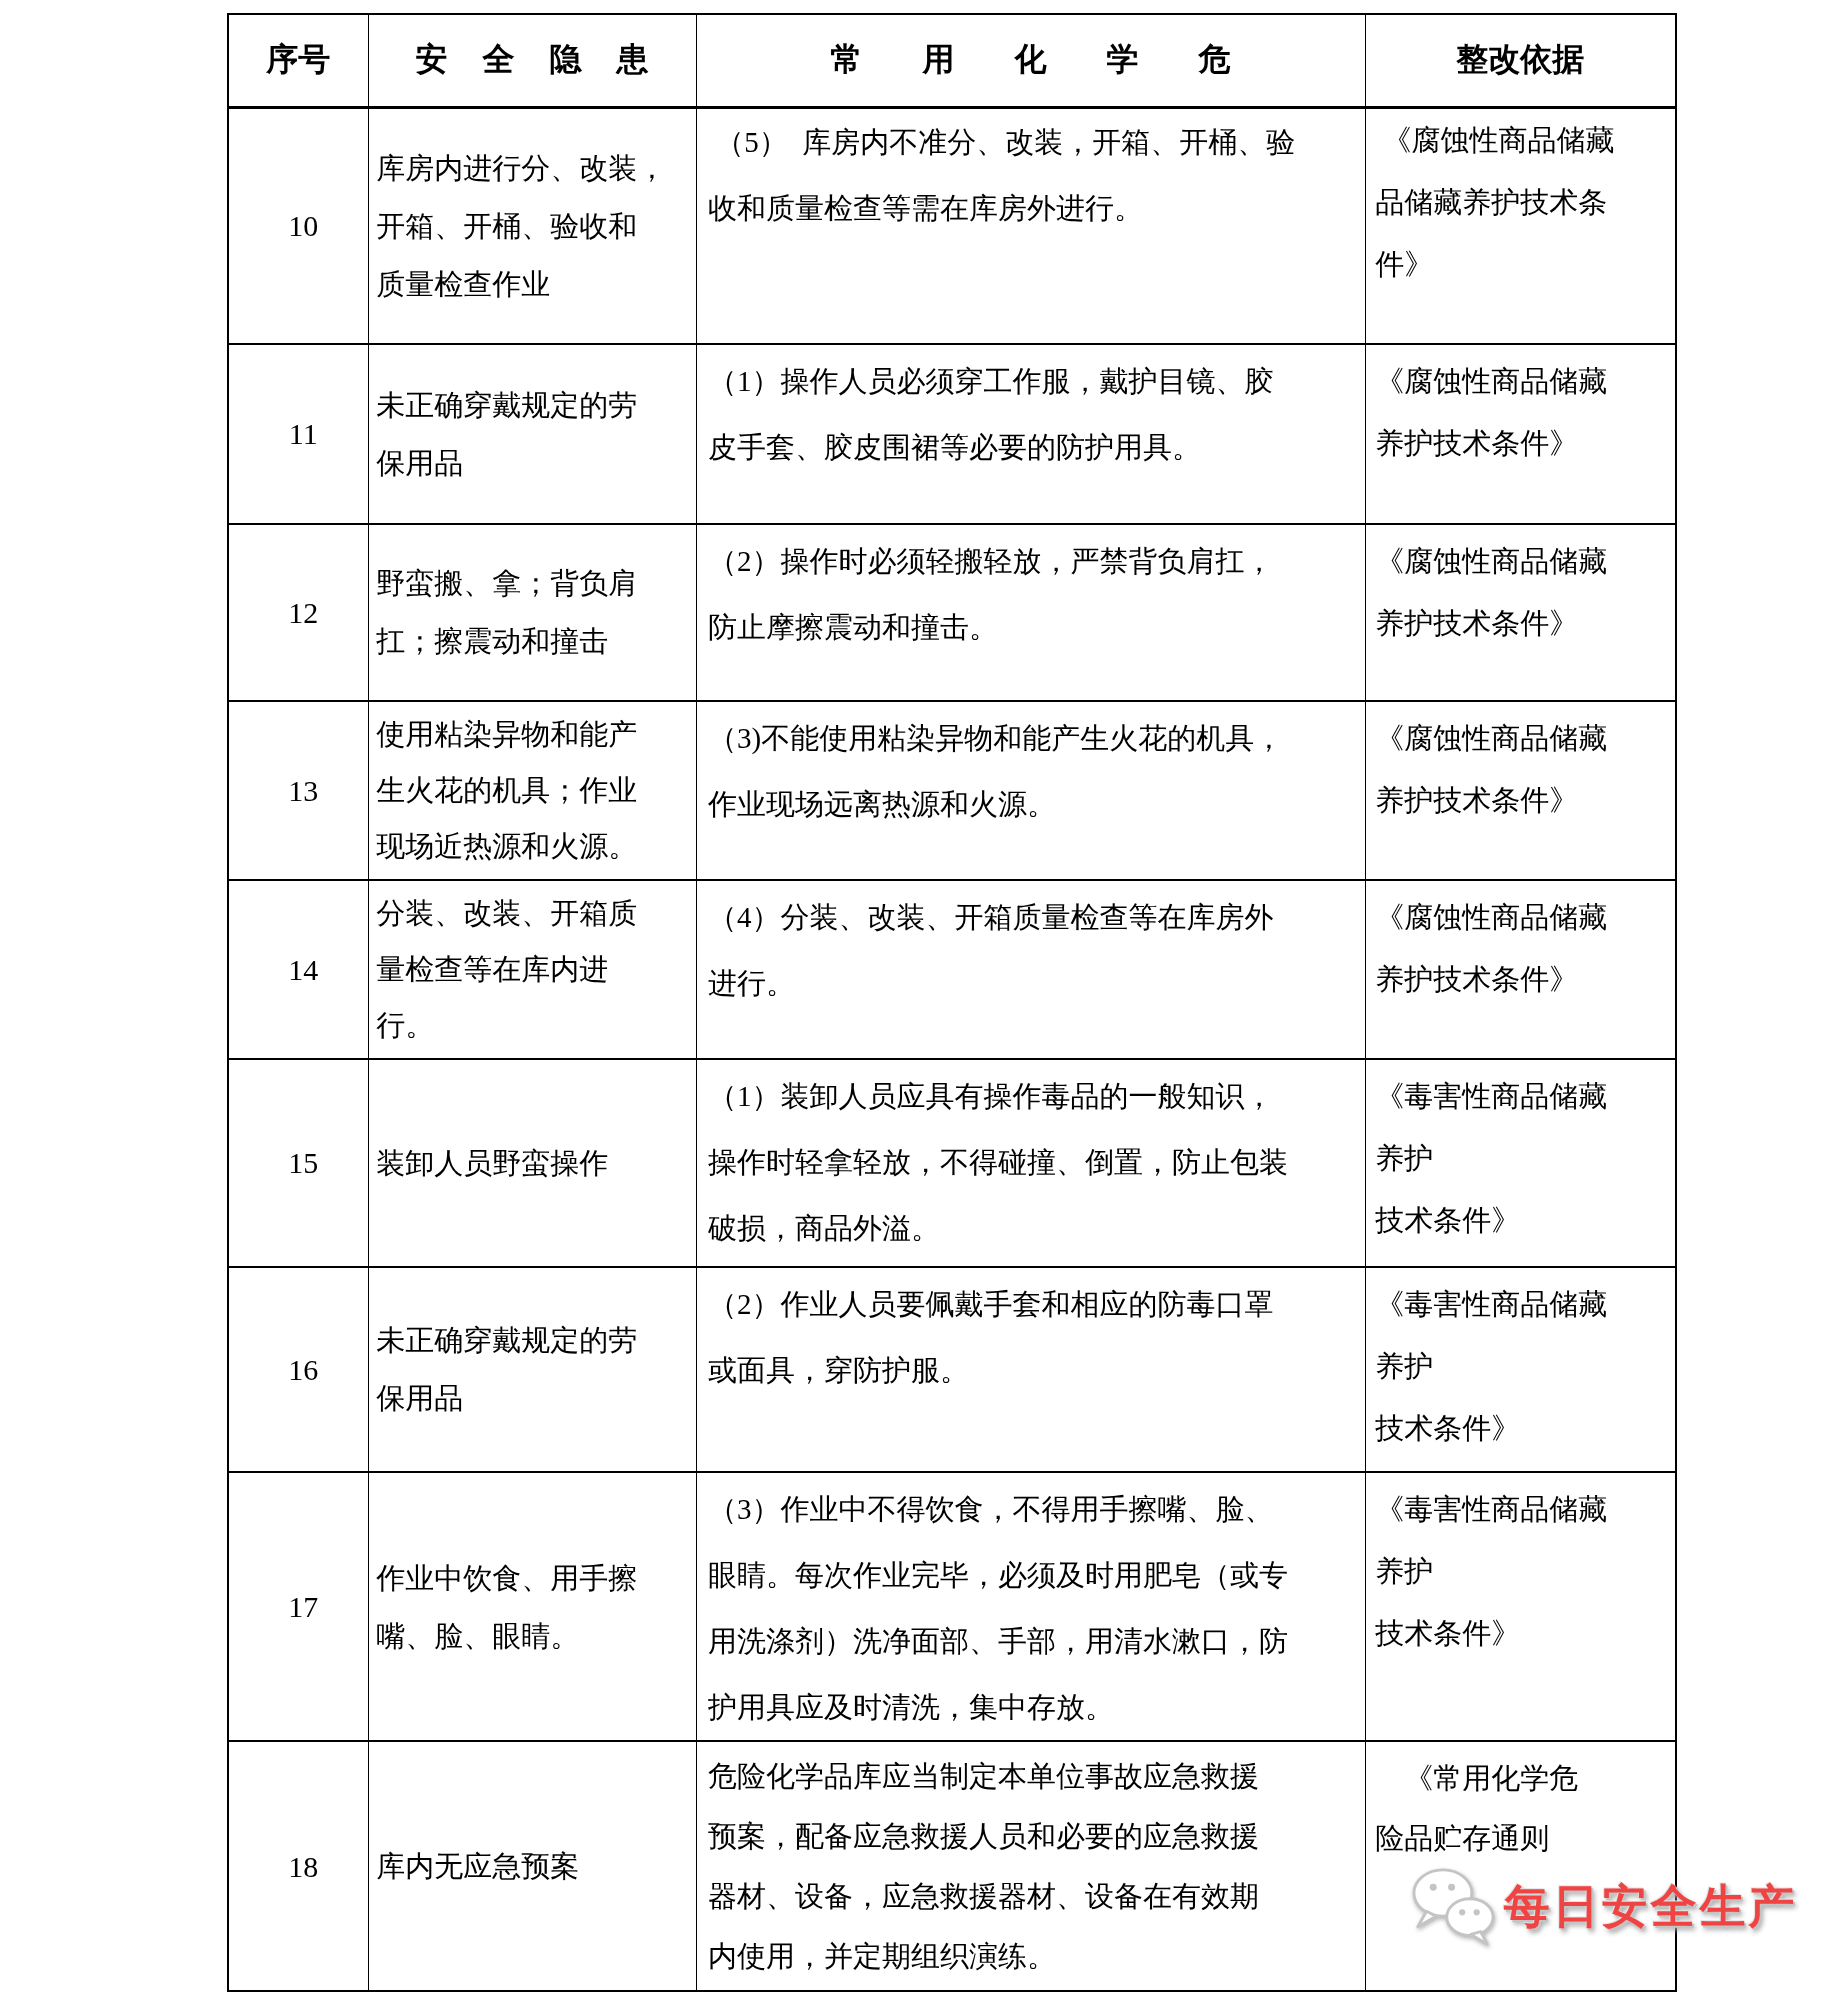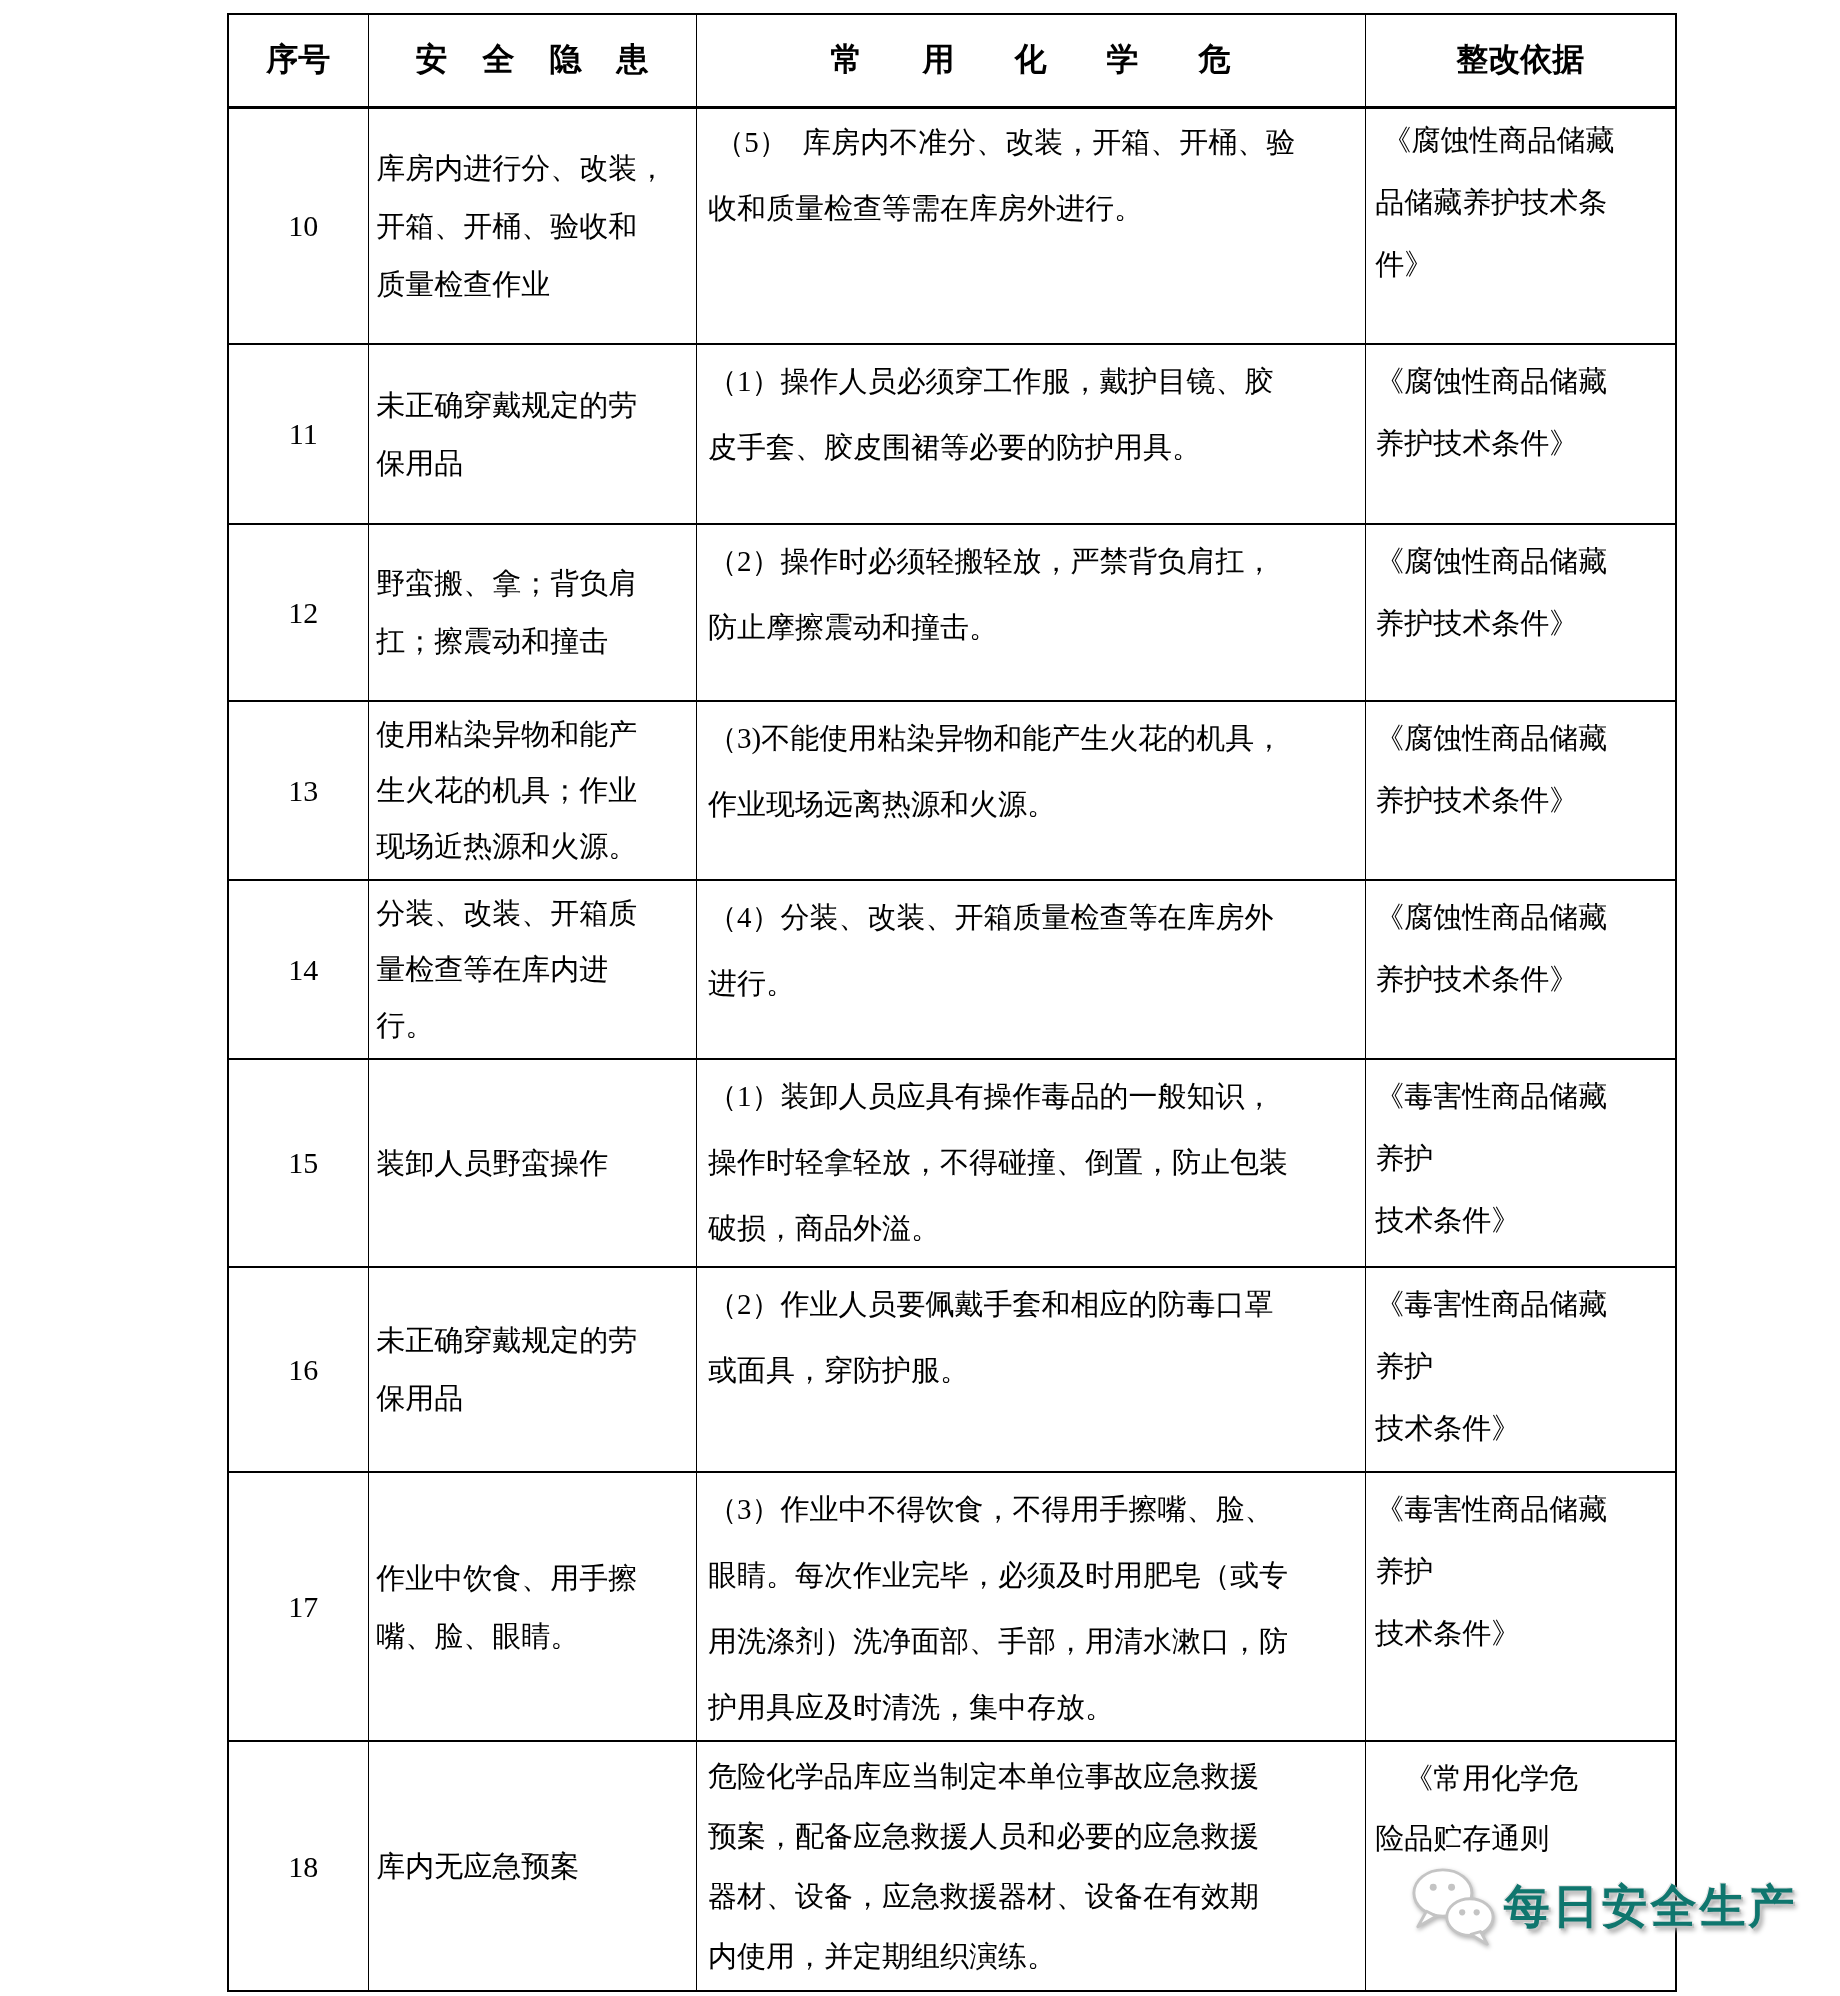--- a/index.html
+++ b/index.html
@@ -98,21 +98,21 @@
     gap: 5.8px;
     z-index: 5;
     pointer-events: none;
   }
   .watermark-icon { filter: drop-shadow(1.9px 2.9px 1.9px #b5b5b5); flex: 0 0 auto; }
   .watermark-text {
     font-family: "Liberation Sans", "DejaVu Sans", sans-serif;
     font-size: 46px;
     font-weight: bold;
     letter-spacing: 2.9px;
-    color: #0f766e;
+    color: #ef4444;
     text-shadow: -1px -1px 0 #e4e4e4, 1.9px 1.9px 0 #c4c4c4, 2.9px 3.9px 4.9px #a0a0a0;
     white-space: nowrap;
   }
 </style>
 </head>
 <body>
 
 <div class="page">
 
   <table class="hazard-table">

